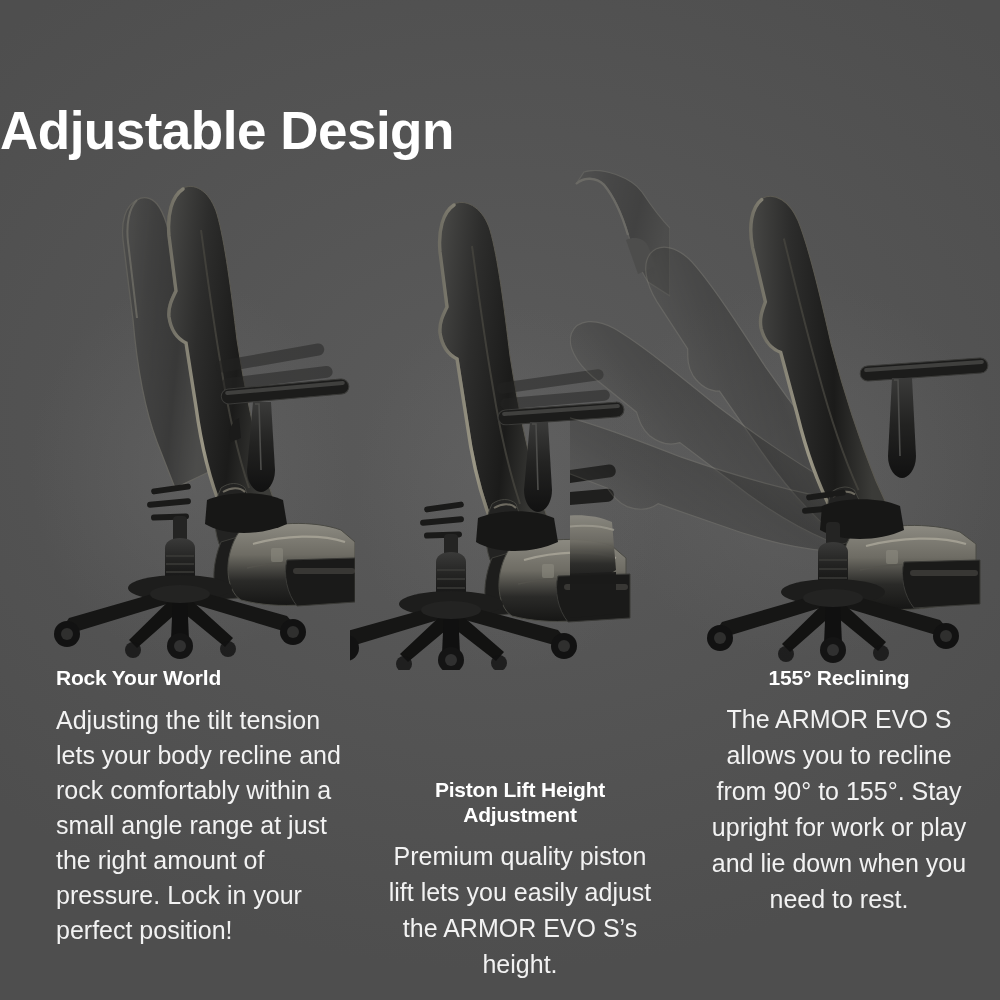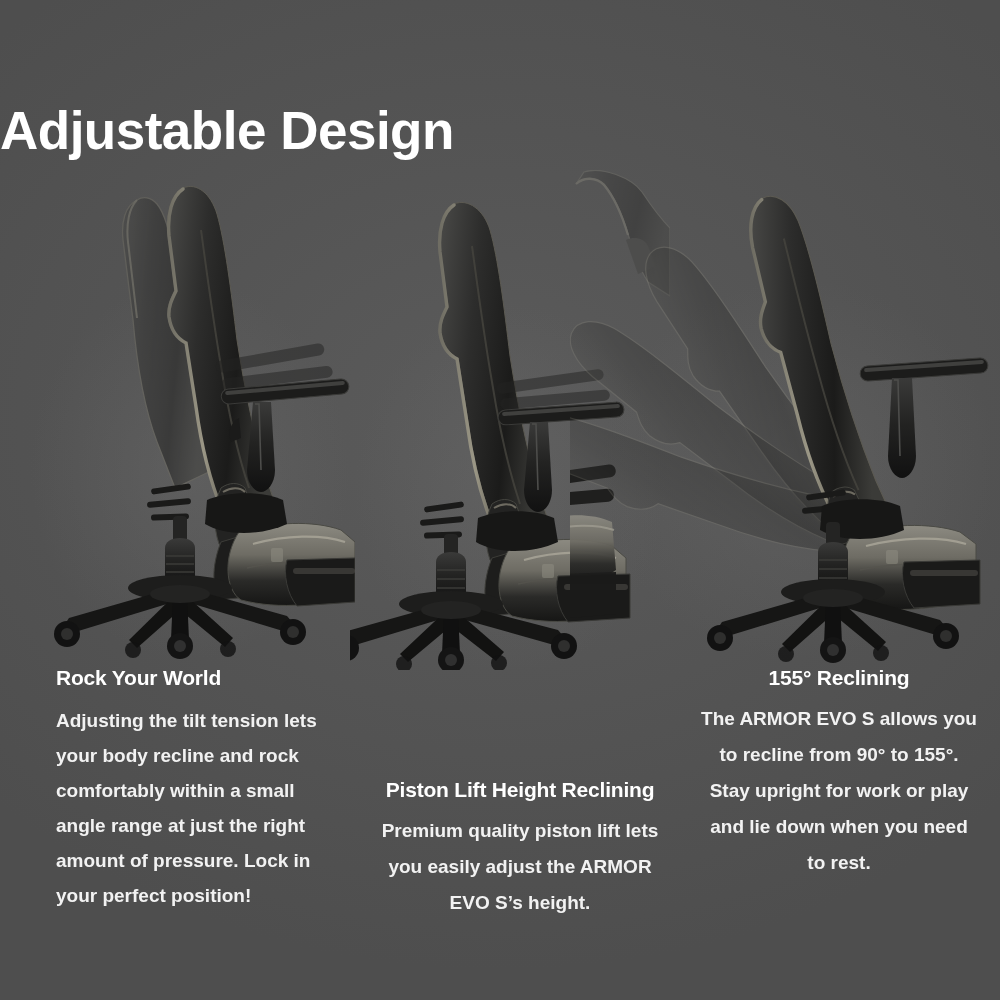--- a/index.html
+++ b/index.html
@@ -53,23 +53,23 @@
   .col h3{
     margin:0 0 10px 0;
     font-size:21px;
     font-weight:bold;
     line-height:1.18;
     letter-spacing:-0.2px;
   }
   .col.c1 h3{margin-bottom:12px;}
   .col p{
     margin:0;
-    font-size:19px;
+    font-size:25px;
     line-height:35px;
-    font-weight:700;
+    font-weight:400;
     color:#f2f2f2;
   }
   .col.c2 p{line-height:36px;}
   .col.c3 p{line-height:36px;}
 </style>
 </head>
 <body>
 
 <div id="stage">
 
@@ -446,21 +446,21 @@
       </svg>
     </div>
   </div>
 
   <div class="col c1">
     <h3>Rock Your World</h3>
     <p>Adjusting the tilt tension lets your body recline and rock comfortably within a small angle range at just the right amount of pressure. Lock in your perfect position!</p>
   </div>
 
   <div class="col c2">
-    <h3>Piston Lift Height Reclining</h3>
+    <h3>Piston Lift Height Adjustment</h3>
     <p>Premium quality piston lift lets you easily adjust the ARMOR EVO S’s height.</p>
   </div>
 
   <div class="col c3">
     <h3>155° Reclining</h3>
     <p>The ARMOR EVO S allows you to recline from 90° to 155°. Stay upright for work or play and lie down when you need to rest.</p>
   </div>
 
 </div>
 

